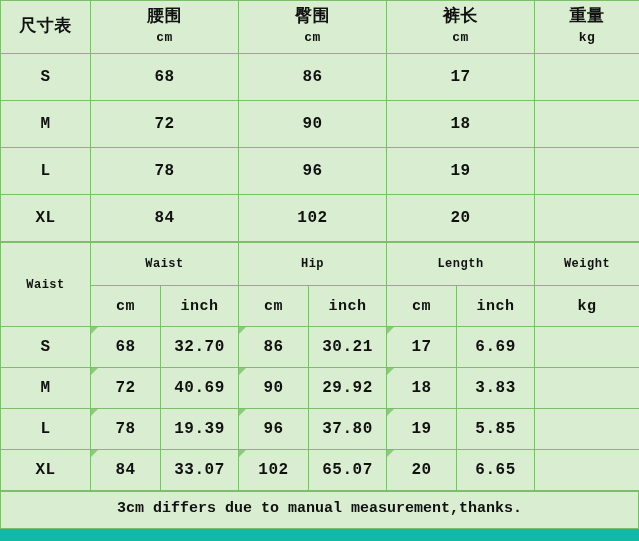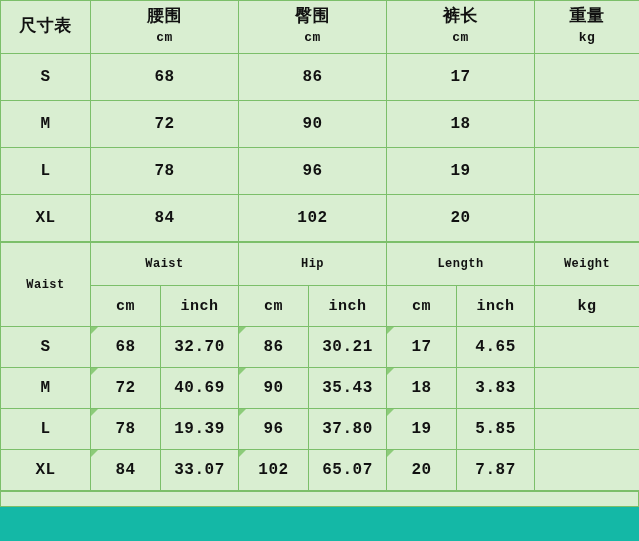--- a/index.html
+++ b/index.html
@@ -202,29 +202,29 @@
         <td>kg</td>
       </tr>
 
       <tr class="en-body">
         <td>S</td>
         <td class="corner">68</td>
         <td>32.70</td>
         <td class="corner">86</td>
         <td>30.21</td>
         <td class="corner">17</td>
-        <td>4.65</td>
+        <td>6.69</td>
         <td></td>
       </tr>
       <tr class="en-body">
         <td>M</td>
         <td class="corner">72</td>
         <td>40.69</td>
         <td class="corner">90</td>
-        <td>35.43</td>
+        <td>29.92</td>
         <td class="corner">18</td>
         <td>3.83</td>
         <td></td>
       </tr>
       <tr class="en-body">
         <td>L</td>
         <td class="corner">78</td>
         <td>19.39</td>
         <td class="corner">96</td>
         <td>37.80</td>
@@ -232,22 +232,23 @@
         <td>5.85</td>
         <td></td>
       </tr>
       <tr class="en-body">
         <td>XL</td>
         <td class="corner">84</td>
         <td>33.07</td>
         <td class="corner">102</td>
         <td>65.07</td>
         <td class="corner">20</td>
-        <td>7.87</td>
+        <td>6.65</td>
         <td></td>
       </tr>
     </tbody>
   </table>
 
   <div class="notice">
+    <span class="l2">3cm differs due to manual measurement,thanks.</span>
   </div>
 
 </div>
 
 </body></html>

